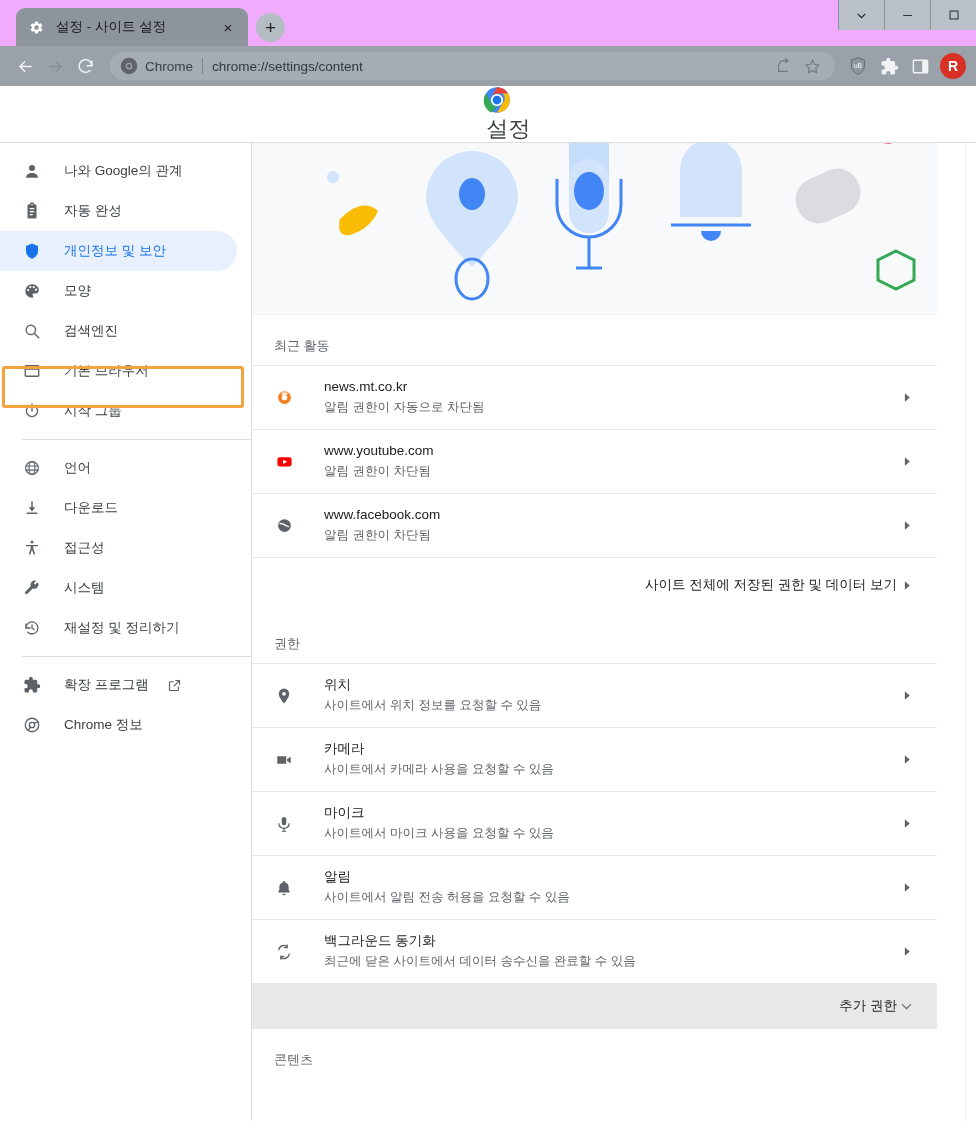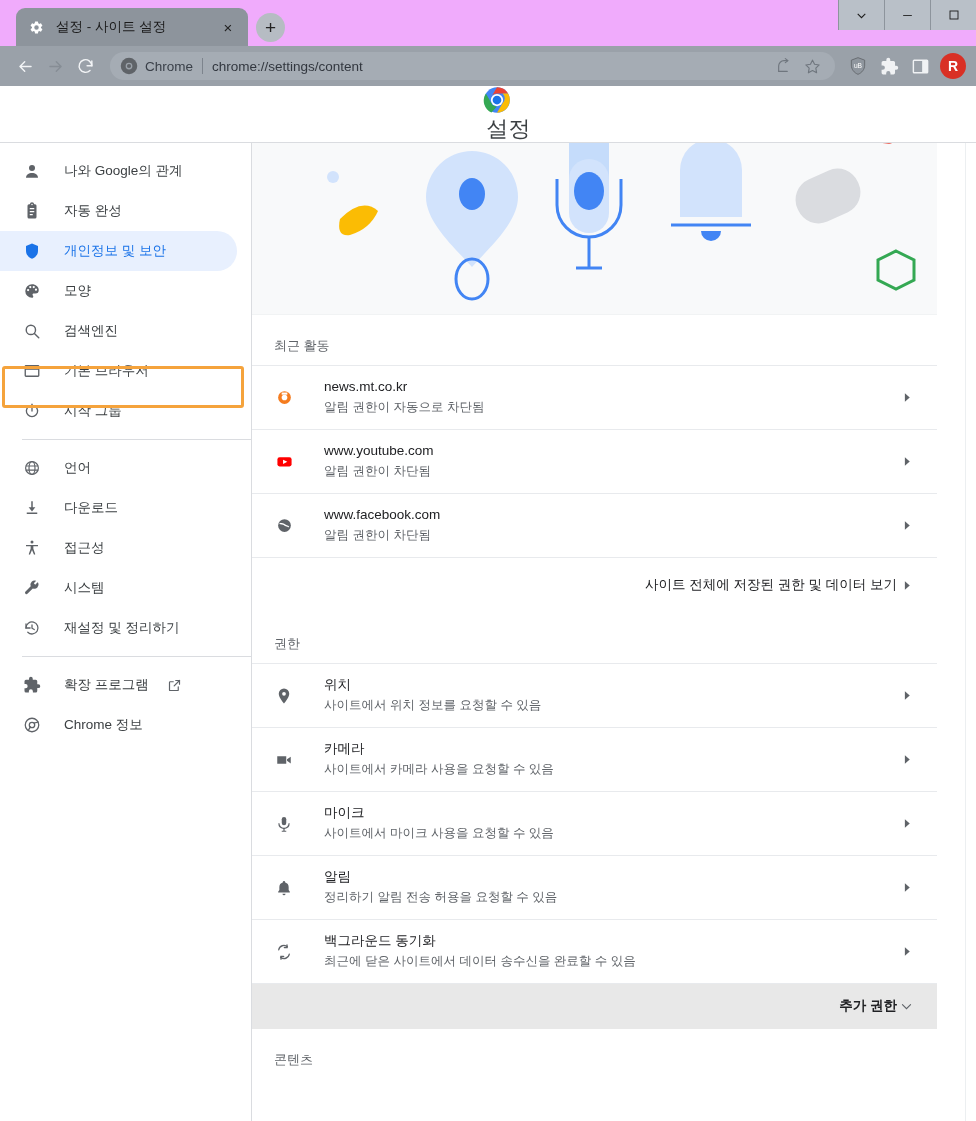--- a/index.html
+++ b/index.html
@@ -169,21 +169,20 @@
     width: 18px; height: 18px; flex: 0 0 18px;
     display: flex; align-items: center; justify-content: center;
     color: #5f6368;
   }
   .row.no-icon .row-text { margin-left: 12px; text-align: right; }
   .row.single { min-height: 56px; }
 
   .row.expand-hover {
     background: #e8e8e8; min-height: 46px; border-top: 1px solid #e8eaed;
     position: relative;
-    font-weight: bold;
   }
   .right-divider {
     position: absolute; top: 0; right: 10px; width: 1px; height: 1025px;
     background: #eceff1;
   }
 </style>
 </head>
 <body>
 
 <div class="titlebar">
@@ -622,21 +621,21 @@
 
       <div class="row">
         <span class="row-icon">
           <svg viewBox="0 0 24 24" width="18" height="18" fill="currentColor">
               <path d="M12 2.5a1.6 1.6 0 0 1 1.6 1.6v.6a6.2 6.2 0 0 1 4.6 6v4.1l1.6 2.1v1.2H4.2v-1.2l1.6-2.1v-4.1a6.2 6.2 0 0 1 4.6-6v-.6A1.6 1.6 0 0 1 12 2.5z"></path>
               <path d="M10 19.8h4a2 2 0 0 1-4 0z"></path>
             </svg>
         </span>
         <span class="row-text">
           <span class="row-title">알림</span><br>
-          <span class="row-sub">정리하기 알림 전송 허용을 요청할 수 있음</span>
+          <span class="row-sub">사이트에서 알림 전송 허용을 요청할 수 있음</span>
         </span>
         <span class="row-arrow">
           <svg viewBox="0 0 24 24" width="13" height="13" fill="currentColor">
               <path d="M9 4l9 8-9 8z"></path>
             </svg>
         </span>
       </div>
 
       <div class="row">
         <span class="row-icon">

